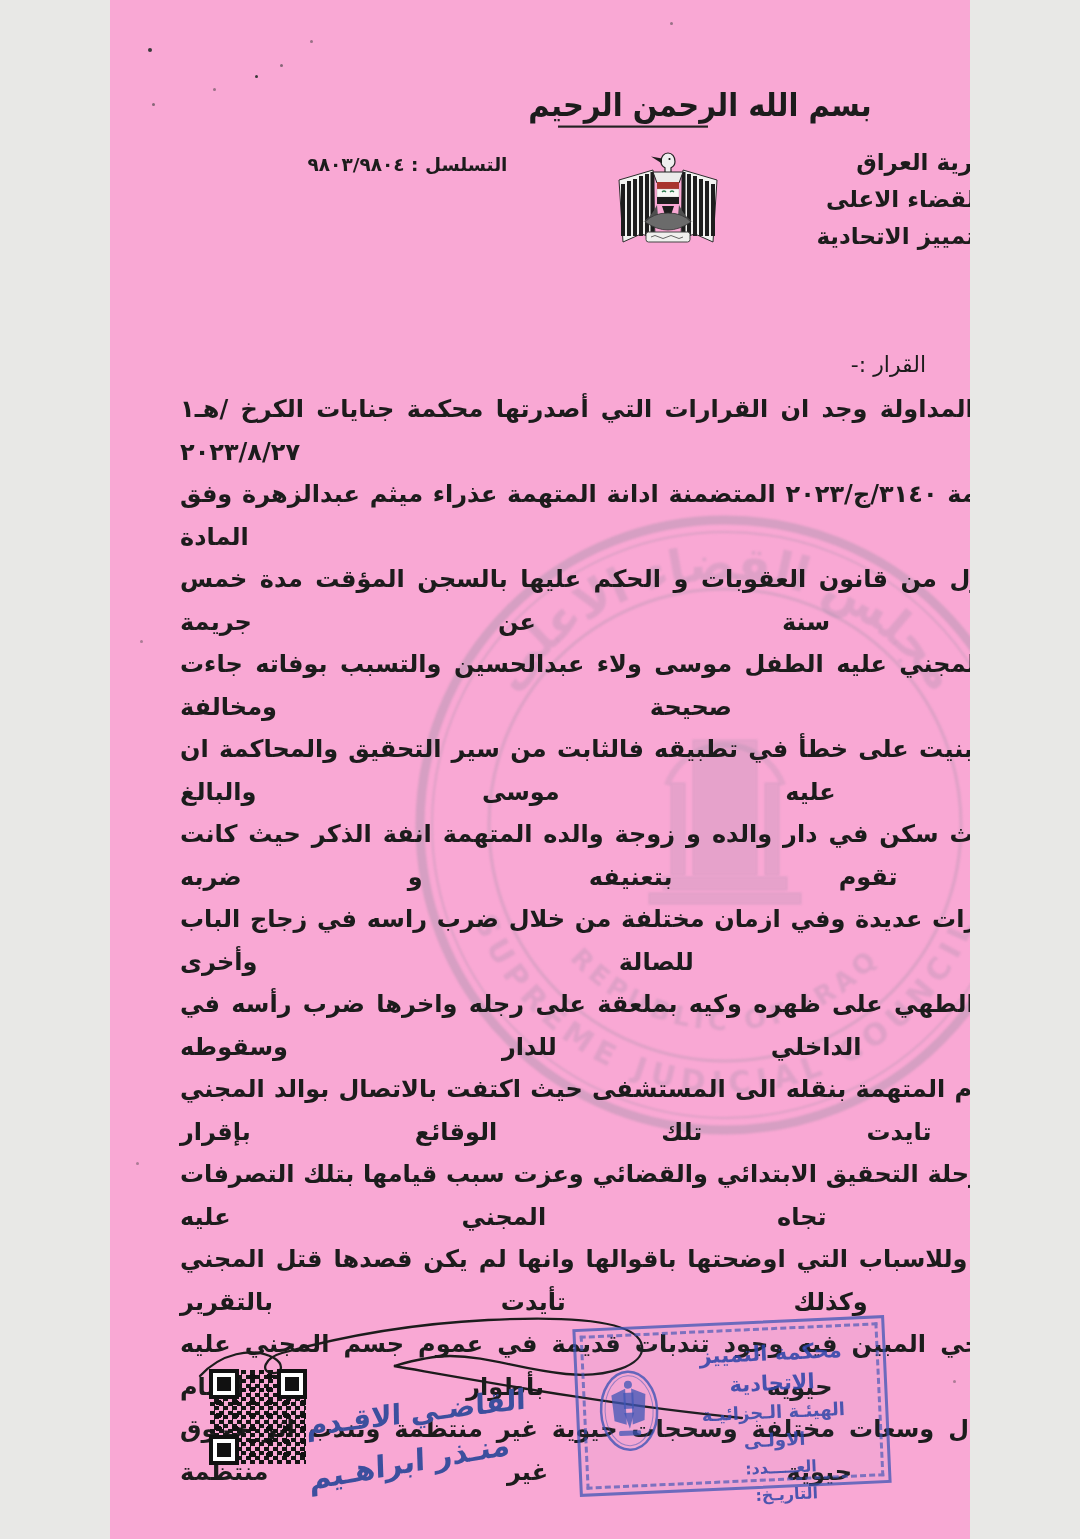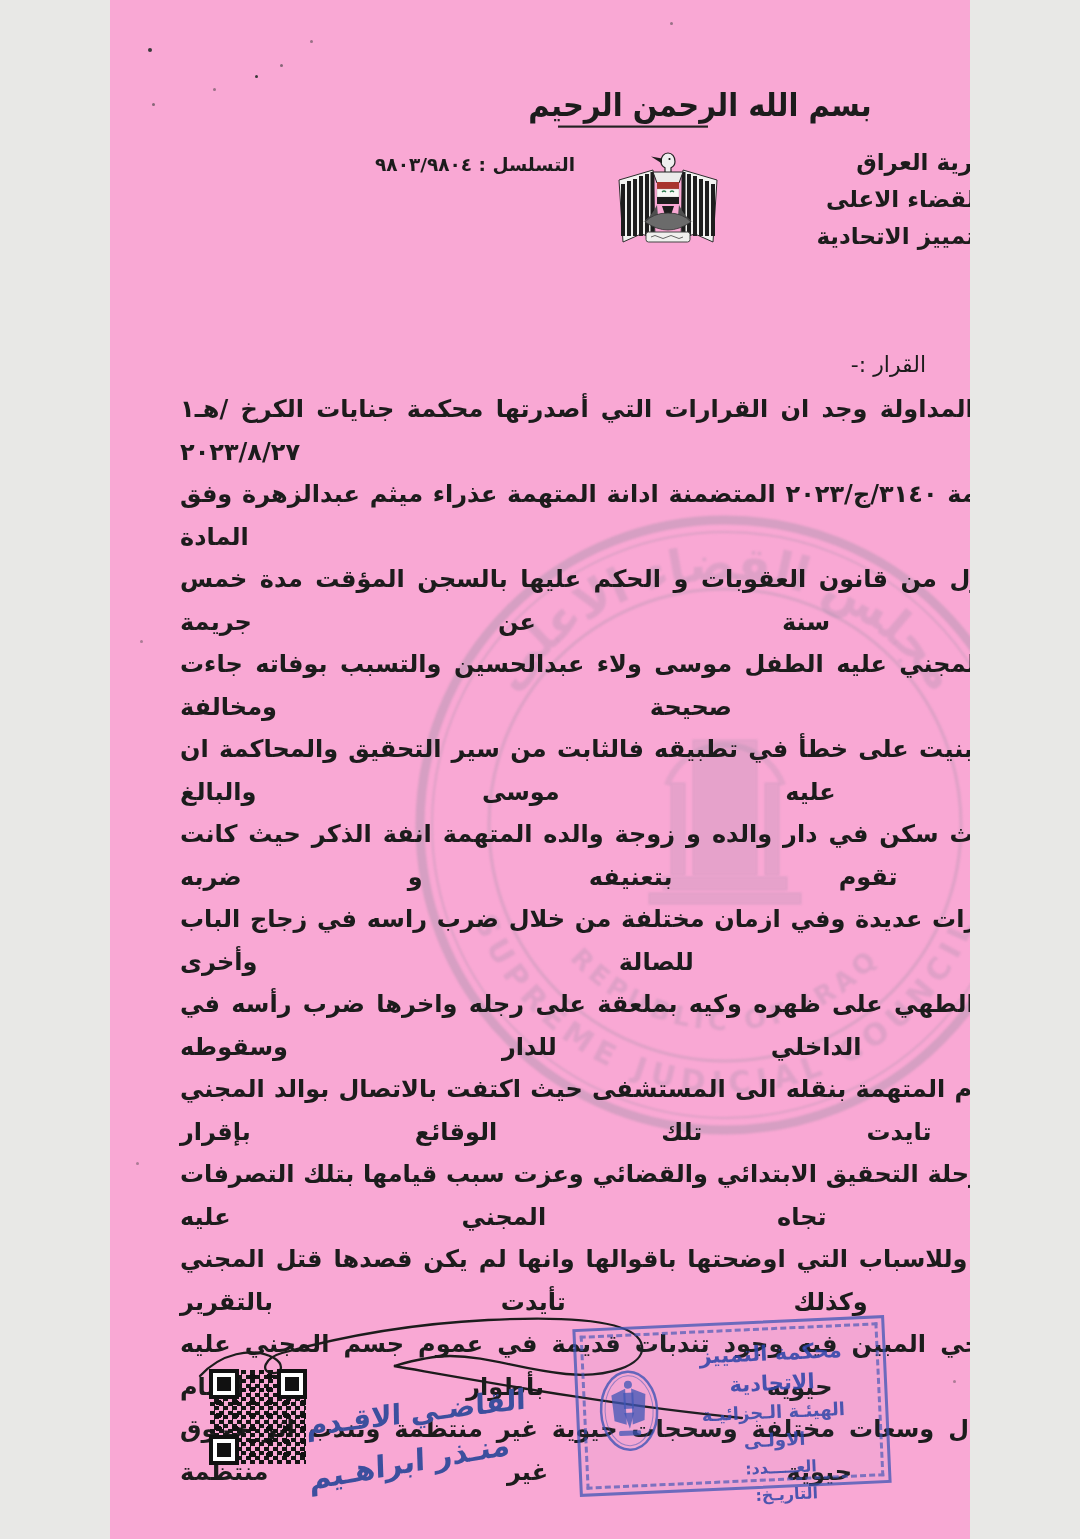--- a/index.html
+++ b/index.html
@@ -17,21 +17,21 @@
   .bismillah{
     position:absolute; top:88px; left:390px; width:400px; text-align:center;
     font-size:29px; font-weight:bold; direction:rtl; letter-spacing:1px;
     transform:scaleY(1.08);
   }
   .bismillah::after{content:""; position:absolute; left:58px; bottom:-4px; width:150px; height:2px; background:#222;}
   .hdr-left{
     position:absolute; top:148px; left:70px; width:395px; direction:rtl;
     font-weight:bold; font-size:18.5px; line-height:34px; text-align:right;
   }
-  .hdr-left .l2{padding-left:60px; text-align:right;}
+  .hdr-left .l2{padding-left:60px; text-align:center;}
   .hdr-org{
     position:absolute; top:144px; left:660px; width:350px; direction:rtl;
     text-align:center; font-weight:bold; font-size:23px; line-height:37px;
   }
   .emblem{position:absolute; top:146px; left:503px; width:110px; height:108px;}
   
   .dec-heading{
     position:absolute; top:352px; right:44px; direction:rtl;
     font-weight:normal; font-size:22px;
   }

